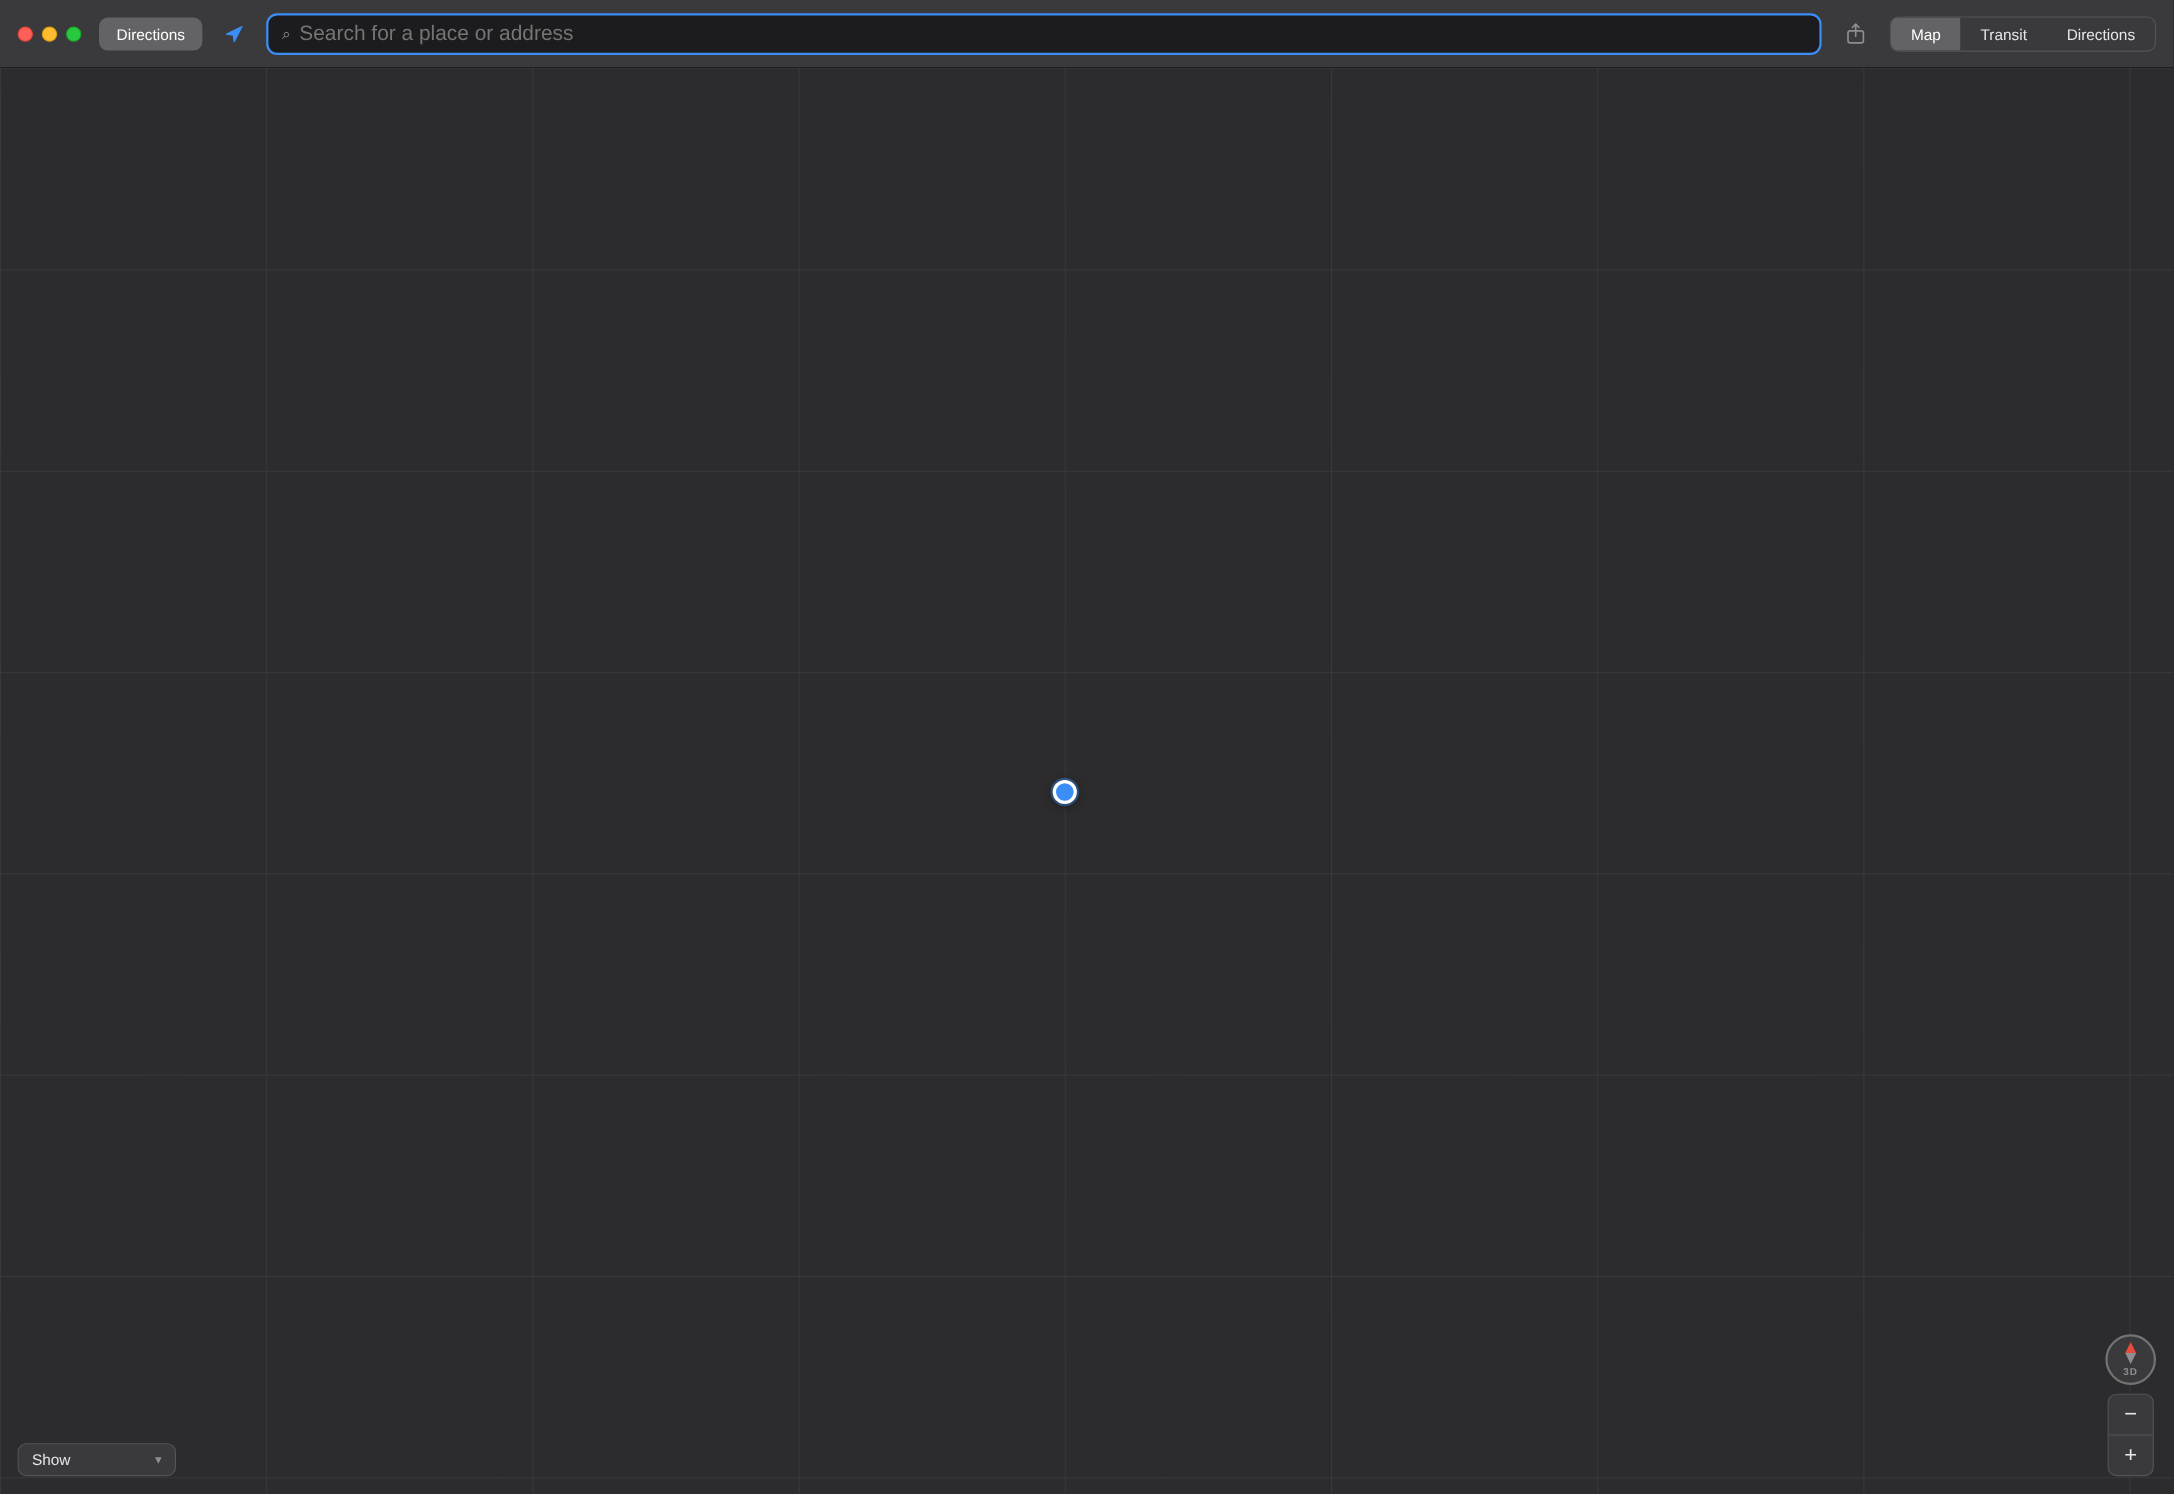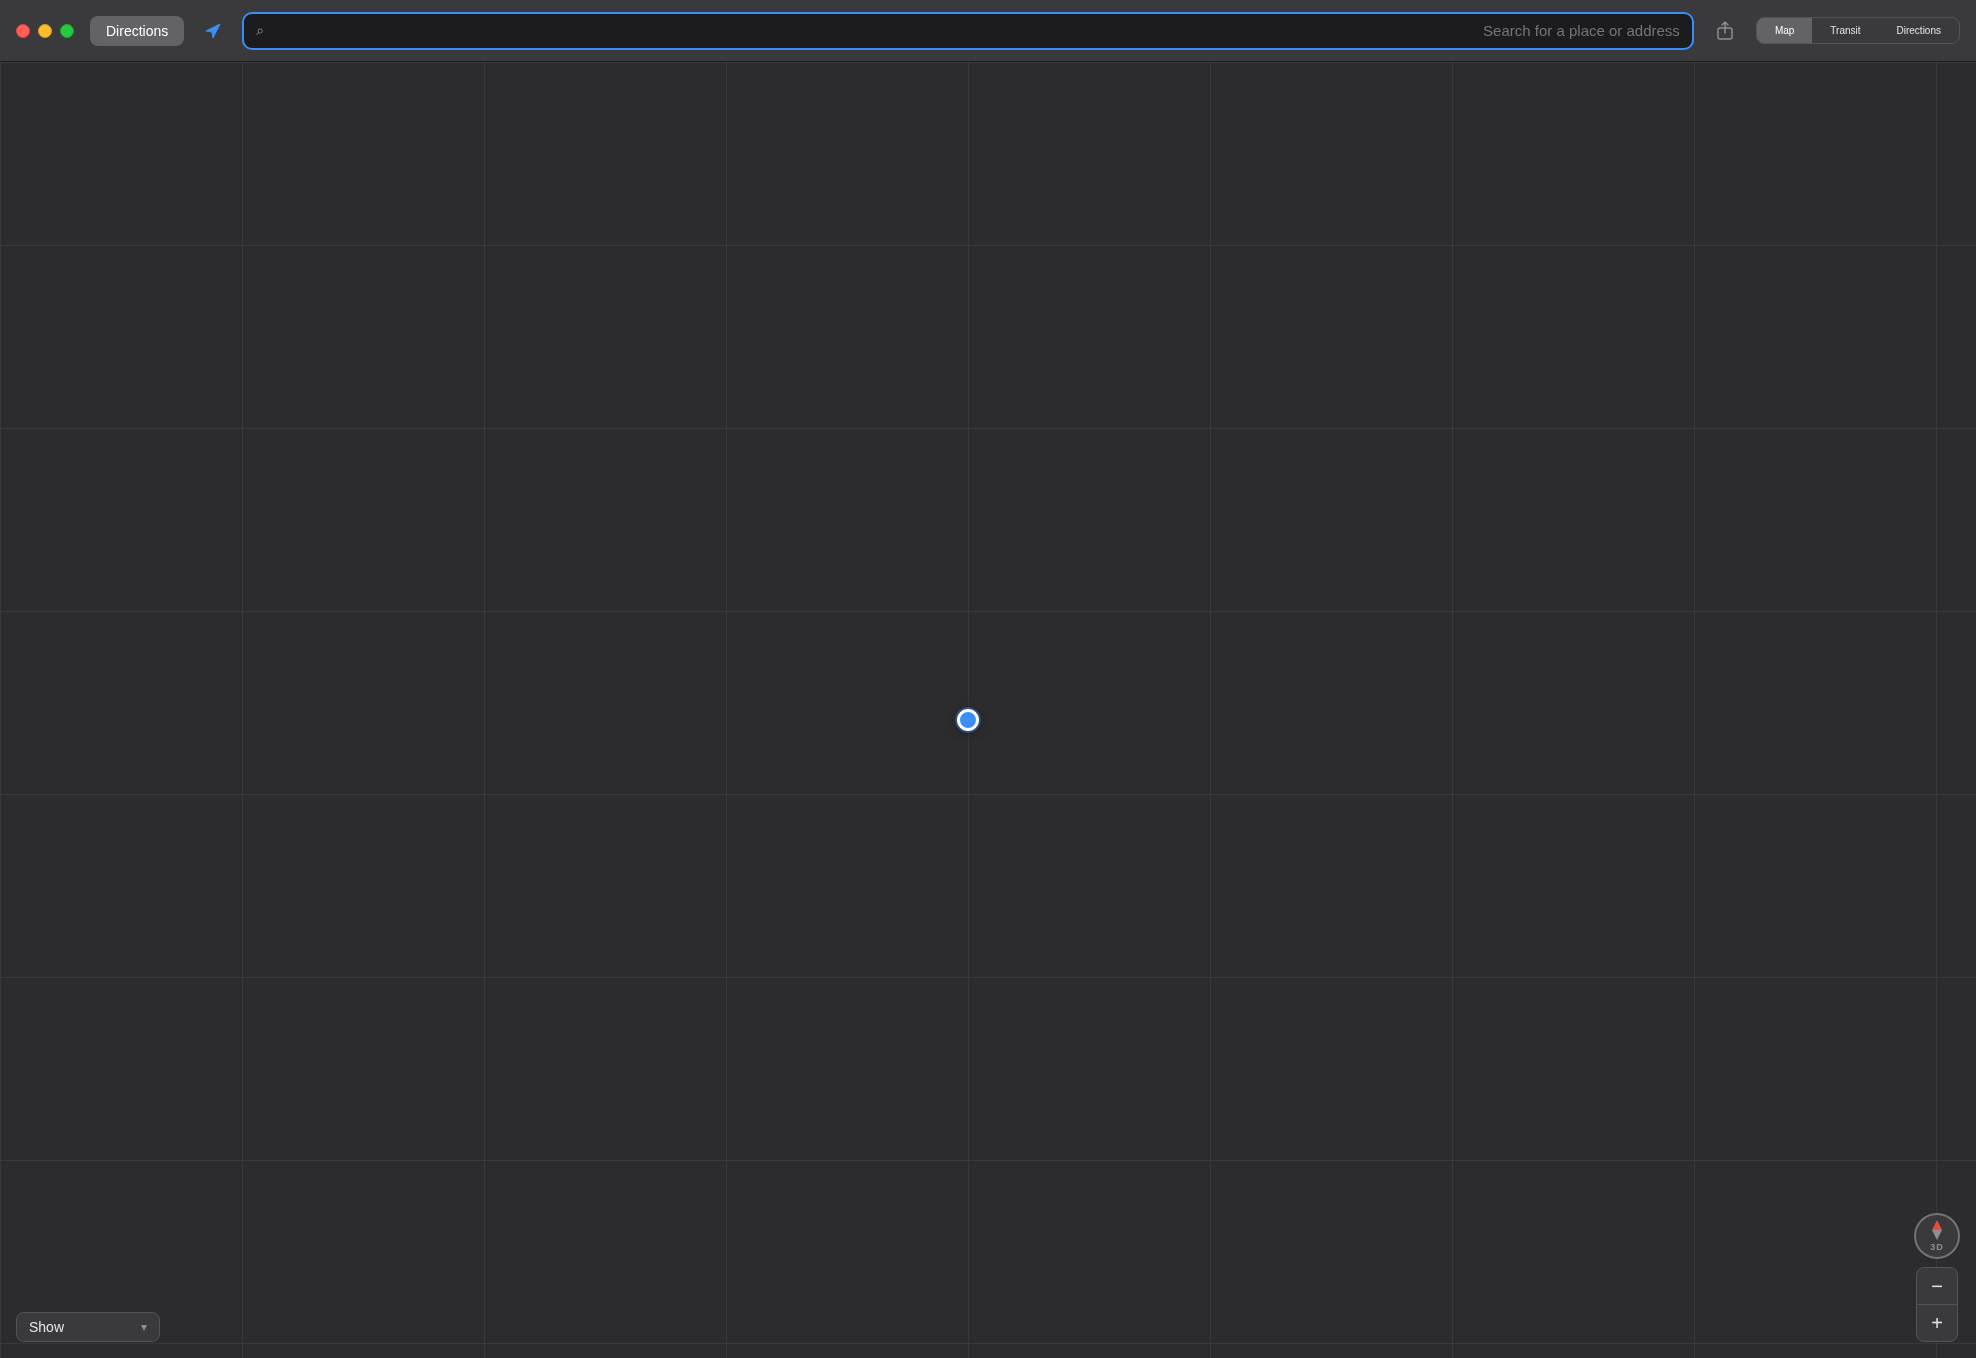--- a/index.html
+++ b/index.html
@@ -85,24 +85,23 @@
     .search-icon {
       color: #8e8e93;
       font-size: 14px;
     }
 
     .search-input {
       background: transparent;
       border: none;
       outline: none;
       color: #8e8e93;
-      font-size: 15px;
+      font-size: 19px;
       flex: 1;
       font-family: inherit;
-      text-align: right;
     }
 
     .share-btn {
       background: transparent;
       border: none;
       color: #8e8e93;
       font-size: 18px;
       cursor: pointer;
       width: 38px;
       height: 38px;
@@ -117,21 +116,21 @@
       background: #3a3a3c;
       border-radius: 8px;
       border: 1px solid #545458;
       overflow: hidden;
     }
 
     .view-btn {
       background: transparent;
       border: none;
       color: #e5e5ea;
-      font-size: 10px;
+      font-size: 14px;
       font-weight: 500;
       padding: 7px 18px;
       cursor: pointer;
       white-space: nowrap;
     }
 
     .view-btn.active {
       background: #636366;
       color: #fff;
     }

